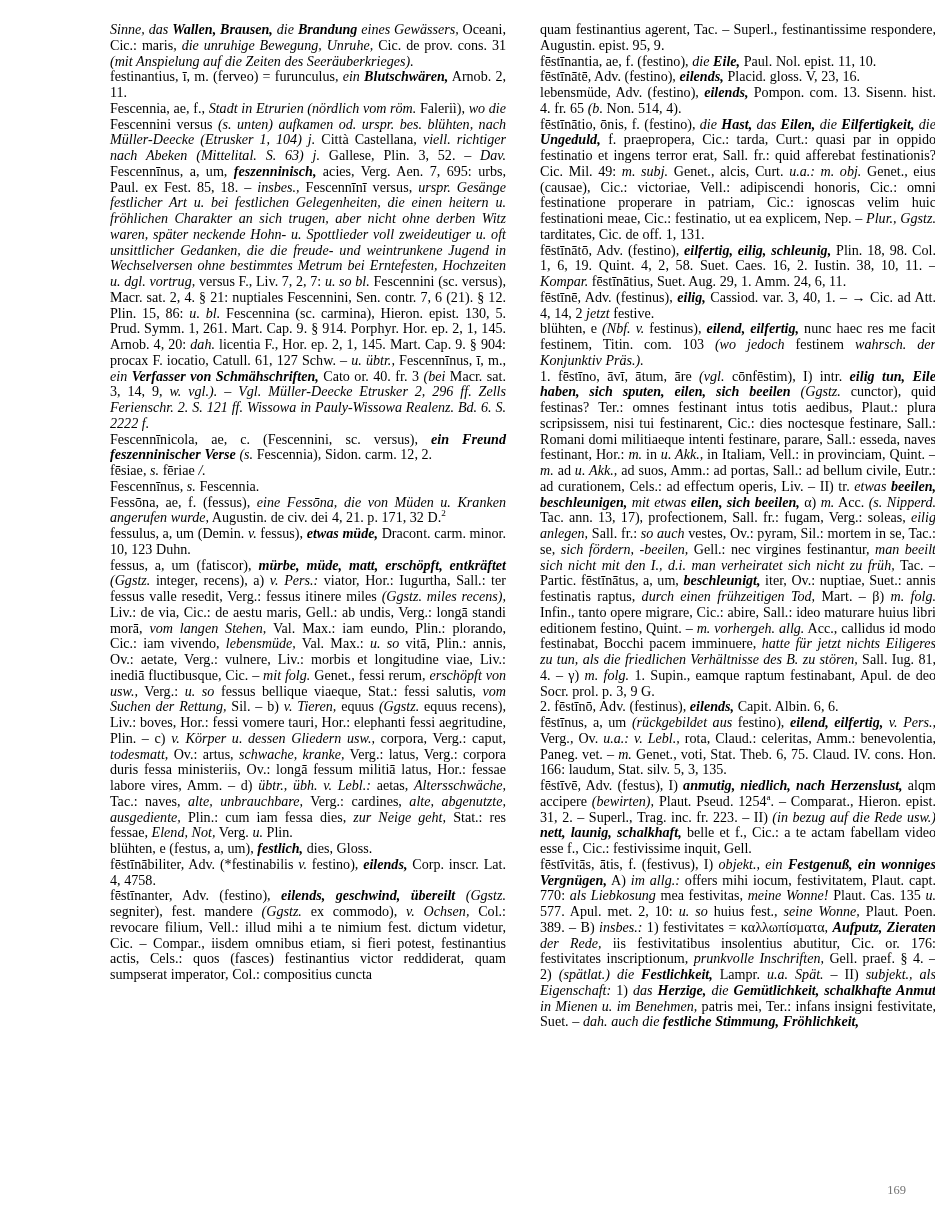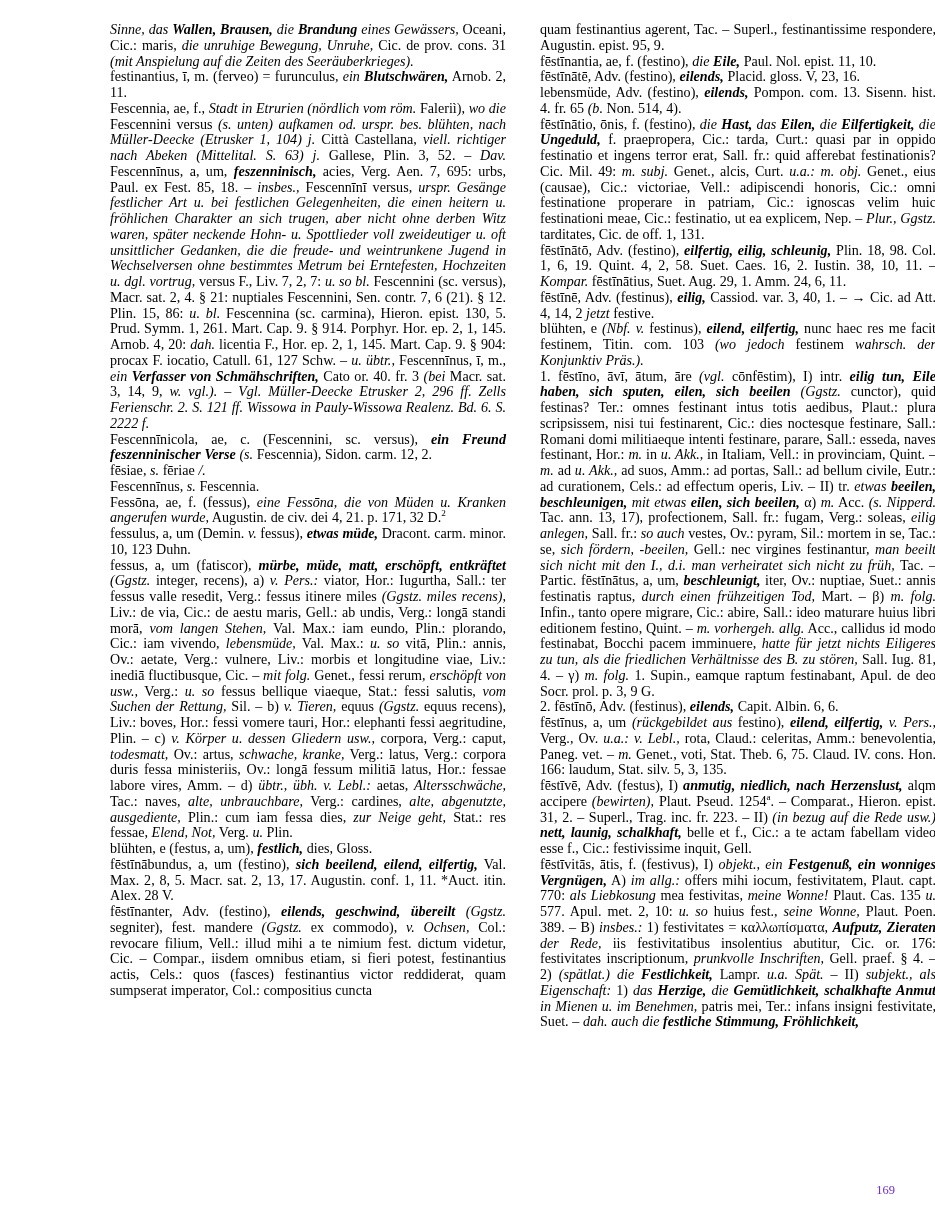--- a/index.html
+++ b/index.html
@@ -56,45 +56,45 @@
   .it {
     font-style: italic;
   }
   sup {
     font-size: 0.65em;
     vertical-align: super;
     line-height: 0;
   }
   .pageno {
     position: absolute;
-    right: 40px;
+    right: 29px;
     bottom: 12px;
     font-size: 12.5px;
-    color: #6d28d9;
+    color: #737373;
     font-family: "Liberation Serif", "DejaVu Serif", serif;
   }
   .greek { font-family: Liberation Serif, serif; }
 </style>
 </head>
 <body>
 
 <div id="page">
   <div class="columns">
     <div class="column col-left" id="left-col">
         <p class="entry"><span class="it">Sinne, das</span> <span class="de">Wallen, Brausen,</span> <span class="it">die</span> <span class="de">Brandung</span> <span class="it">eines Gewässers,</span> Oceani, Cic.: maris, <span class="it">die unruhige Bewegung, Unruhe,</span> Cic. de prov. cons. 31 <span class="it">(mit Anspielung auf die Zeiten des Seeräuberkrieges).</span></p>
         <p class="entry"><span class="hw">festinantius</span>, ī, m. (ferveo) = furunculus, <span class="it">ein</span> <span class="de">Blutschwären,</span> Arnob. 2, 11.</p>
         <p class="entry"><span class="hw">Fescennia</span>, ae, f., <span class="it">Stadt in Etrurien (nördlich vom röm.</span> Faleriì), <span class="it">wo die</span> Fescennini versus <span class="it">(s. unten) aufkamen od. urspr. bes. blühten, nach Müller-Deecke (Etrusker 1, 104) j.</span> Città Castellana, <span class="it">viell. richtiger nach Abeken (Mittelital. S. 63) j.</span> Gallese, Plin. 3, 52. – <span class="it">Dav.</span> <span class="hw">Fescennīnus</span>, a, um, <span class="de">feszenninisch,</span> acies, Verg. Aen. 7, 695: urbs, Paul. ex Fest. 85, 18. – <span class="it">insbes.,</span> <span class="hw">Fescennīnī versus</span>, <span class="it">urspr. Gesänge festlicher Art u. bei festlichen Gelegenheiten, die einen heitern u. fröhlichen Charakter an sich trugen, aber nicht ohne derben Witz waren, später neckende Hohn- u. Spottlieder voll zweideutiger u. oft unsittlicher Gedanken, die die freude- und weintrunkene Jugend in Wechselversen ohne bestimmtes Metrum bei Erntefesten, Hochzeiten u. dgl. vortrug,</span> versus F., Liv. 7, 2, 7: <span class="it">u. so bl.</span> Fescennini (sc. versus), Macr. sat. 2, 4. § 21: nuptiales Fescennini, Sen. contr. 7, 6 (21). § 12. Plin. 15, 86: <span class="it">u. bl.</span> Fescennina (sc. carmina), Hieron. epist. 130, 5. Prud. Symm. 1, 261. Mart. Cap. 9. § 914. Porphyr. Hor. ep. 2, 1, 145. Arnob. 4, 20: <span class="it">dah.</span> licentia F., Hor. ep. 2, 1, 145. Mart. Cap. 9. § 904: procax F. iocatio, Catull. 61, 127 Schw. – <span class="it">u. übtr.,</span> Fescennīnus, ī, m., <span class="it">ein</span> <span class="de">Verfasser von Schmähschriften,</span> Cato or. 40. fr. 3 <span class="it">(bei</span> Macr. sat. 3, 14, 9, <span class="it">w. vgl.).</span> – <span class="it">Vgl. Müller-Deecke Etrusker 2, 296 ff. Zells Ferienschr. 2. S. 121 ff. Wissowa in Pauly-Wissowa Realenz. Bd. 6. S. 2222 f.</span></p>
         <p class="entry"><span class="hw">Fescennīnicola</span>, ae, c. (Fescennini, sc. versus), <span class="de">ein Freund feszenninischer Verse</span> <span class="it">(s.</span> Fescennia), Sidon. carm. 12, 2.</p>
         <p class="entry"><span class="hw">fēsiae</span>, <span class="it">s.</span> fēriae <span class="it">/.</span></p>
         <p class="entry"><span class="hw">Fescennīnus</span>, <span class="it">s.</span> Fescennia.</p>
         <p class="entry"><span class="hw">Fessōna</span>, ae, f. (fessus), <span class="it">eine Fessōna, die von Müden u. Kranken angerufen wurde,</span> Augustin. de civ. dei 4, 21. p. 171, 32 D.<sup>2</sup></p>
         <p class="entry"><span class="hw">fessulus</span>, a, um (Demin. <span class="it">v.</span> fessus), <span class="de">etwas müde,</span> Dracont. carm. minor. 10, 123 Duhn.</p>
         <p class="entry"><span class="hw">fessus</span>, a, um (fatiscor), <span class="de">mürbe, müde, matt, erschöpft, entkräftet</span> <span class="it">(Ggstz.</span> integer, recens), a) <span class="it">v. Pers.:</span> viator, Hor.: Iugurtha, Sall.: ter fessus valle resedit, Verg.: fessus itinere miles <span class="it">(Ggstz. miles recens),</span> Liv.: de via, Cic.: de aestu maris, Gell.: ab undis, Verg.: longā standi morā, <span class="it">vom langen Stehen,</span> Val. Max.: iam eundo, Plin.: plorando, Cic.: iam vivendo, <span class="it">lebensmüde,</span> Val. Max.: <span class="it">u. so</span> vitā, Plin.: annis, Ov.: aetate, Verg.: vulnere, Liv.: morbis et longitudine viae, Liv.: inediā fluctibusque, Cic. – <span class="it">mit folg.</span> Genet., fessi rerum, <span class="it">erschöpft von usw.,</span> Verg.: <span class="it">u. so</span> fessus bellique viaeque, Stat.: fessi salutis, <span class="it">vom Suchen der Rettung,</span> Sil. – b) <span class="it">v. Tieren,</span> equus <span class="it">(Ggstz.</span> equus recens), Liv.: boves, Hor.: fessi vomere tauri, Hor.: elephanti fessi aegritudine, Plin. – c) <span class="it">v. Körper u. dessen Gliedern usw.,</span> corpora, Verg.: caput, <span class="it">todesmatt,</span> Ov.: artus, <span class="it">schwache, kranke,</span> Verg.: latus, Verg.: corpora duris fessa ministeriis, Ov.: longā fessum militiā latus, Hor.: fessae labore vires, Amm. – d) <span class="it">übtr., übh. v. Lebl.:</span> aetas, <span class="it">Altersschwäche,</span> Tac.: naves, <span class="it">alte, unbrauchbare,</span> Verg.: cardines, <span class="it">alte, abgenutzte, ausgediente,</span> Plin.: cum iam fessa dies, <span class="it">zur Neige geht,</span> Stat.: res fessae, <span class="it">Elend, Not,</span> Verg. <span class="it">u.</span> Plin.</p>
         <p class="entry"><span class="hw">blühten</span>, e (festus, a, um), <span class="de">festlich,</span> dies, Gloss.</p>
-        <p class="entry"><span class="hw">fēstīnābundus</span>, a, um (festino), <span class="de">sich beeilend, eilend, eilfertig,</span> Val. Max. 2, 8, 5. Macr. sat. 2, 13, 17. Augustin. conf. 1, 11. *Auct. itin. Alex. 28 V.</p>
+        <p class="entry"><span class="hw">fēstīnābiliter</span>, Adv. (*festinabilis <span class="it">v.</span> festino), <span class="de">eilends,</span> Corp. inscr. Lat. 4, 4758.</p>
         <p class="entry"><span class="hw">fēstīnanter</span>, Adv. (festino), <span class="de">eilends, geschwind, übereilt</span> <span class="it">(Ggstz.</span> segniter), fest. mandere <span class="it">(Ggstz.</span> ex commodo), <span class="it">v. Ochsen,</span> Col.: revocare filium, Vell.: illud mihi a te nimium fest. dictum videtur, Cic. – Compar., iisdem omnibus etiam, si fieri potest, festinantius actis, Cels.: quos (fasces) festinantius victor reddiderat, quam sumpserat imperator, Col.: compositius cuncta</p>
       </div>
     <div class="column col-right" id="right-col">
         <p class="entry">quam festinantius agerent, Tac. – Superl., festinantissime respondere, Augustin. epist. 95, 9.</p>
         <p class="entry"><span class="hw">fēstīnantia</span>, ae, f. (festino), <span class="it">die</span> <span class="de">Eile,</span> Paul. Nol. epist. 11, 10.</p>
         <p class="entry"><span class="hw">fēstīnātē</span>, Adv. (festino), <span class="de">eilends,</span> Placid. gloss. V, 23, 16.</p>
         <p class="entry"><span class="hw">lebensmüde</span>, Adv. (festino), <span class="de">eilends,</span> Pompon. com. 13. Sisenn. hist. 4. fr. 65 <span class="it">(b.</span> Non. 514, 4).</p>
         <p class="entry"><span class="hw">fēstīnātio</span>, ōnis, f. (festino), <span class="it">die</span> <span class="de">Hast,</span> <span class="it">das</span> <span class="de">Eilen,</span> <span class="it">die</span> <span class="de">Eilfertigkeit,</span> <span class="it">die</span> <span class="de">Ungeduld,</span> f. praepropera, Cic.: tarda, Curt.: quasi par in oppido festinatio et ingens terror erat, Sall. fr.: quid afferebat festinationis? Cic. Mil. 49: <span class="it">m. subj.</span> Genet., alcis, Curt. <span class="it">u.a.: m. obj.</span> Genet., eius (causae), Cic.: victoriae, Vell.: adipiscendi honoris, Cic.: omni festinatione properare in patriam, Cic.: ignoscas velim huic festinationi meae, Cic.: festinatio, ut ea explicem, Nep. – <span class="it">Plur., Ggstz.</span> tarditates, Cic. de off. 1, 131.</p>
         <p class="entry"><span class="hw">fēstīnātō</span>, Adv. (festino), <span class="de">eilfertig, eilig, schleunig,</span> Plin. 18, 98. Col. 1, 6, 19. Quint. 4, 2, 58. Suet. Caes. 16, 2. Iustin. 38, 10, 11. – <span class="it">Kompar.</span> <span class="hw">fēstīnātius</span>, Suet. Aug. 29, 1. Amm. 24, 6, 11.</p>
         <p class="entry"><span class="hw">fēstīnē</span>, Adv. (festinus), <span class="de">eilig,</span> Cassiod. var. 3, 40, 1. – → Cic. ad Att. 4, 14, 2 <span class="it">jetzt</span> festive.</p>

